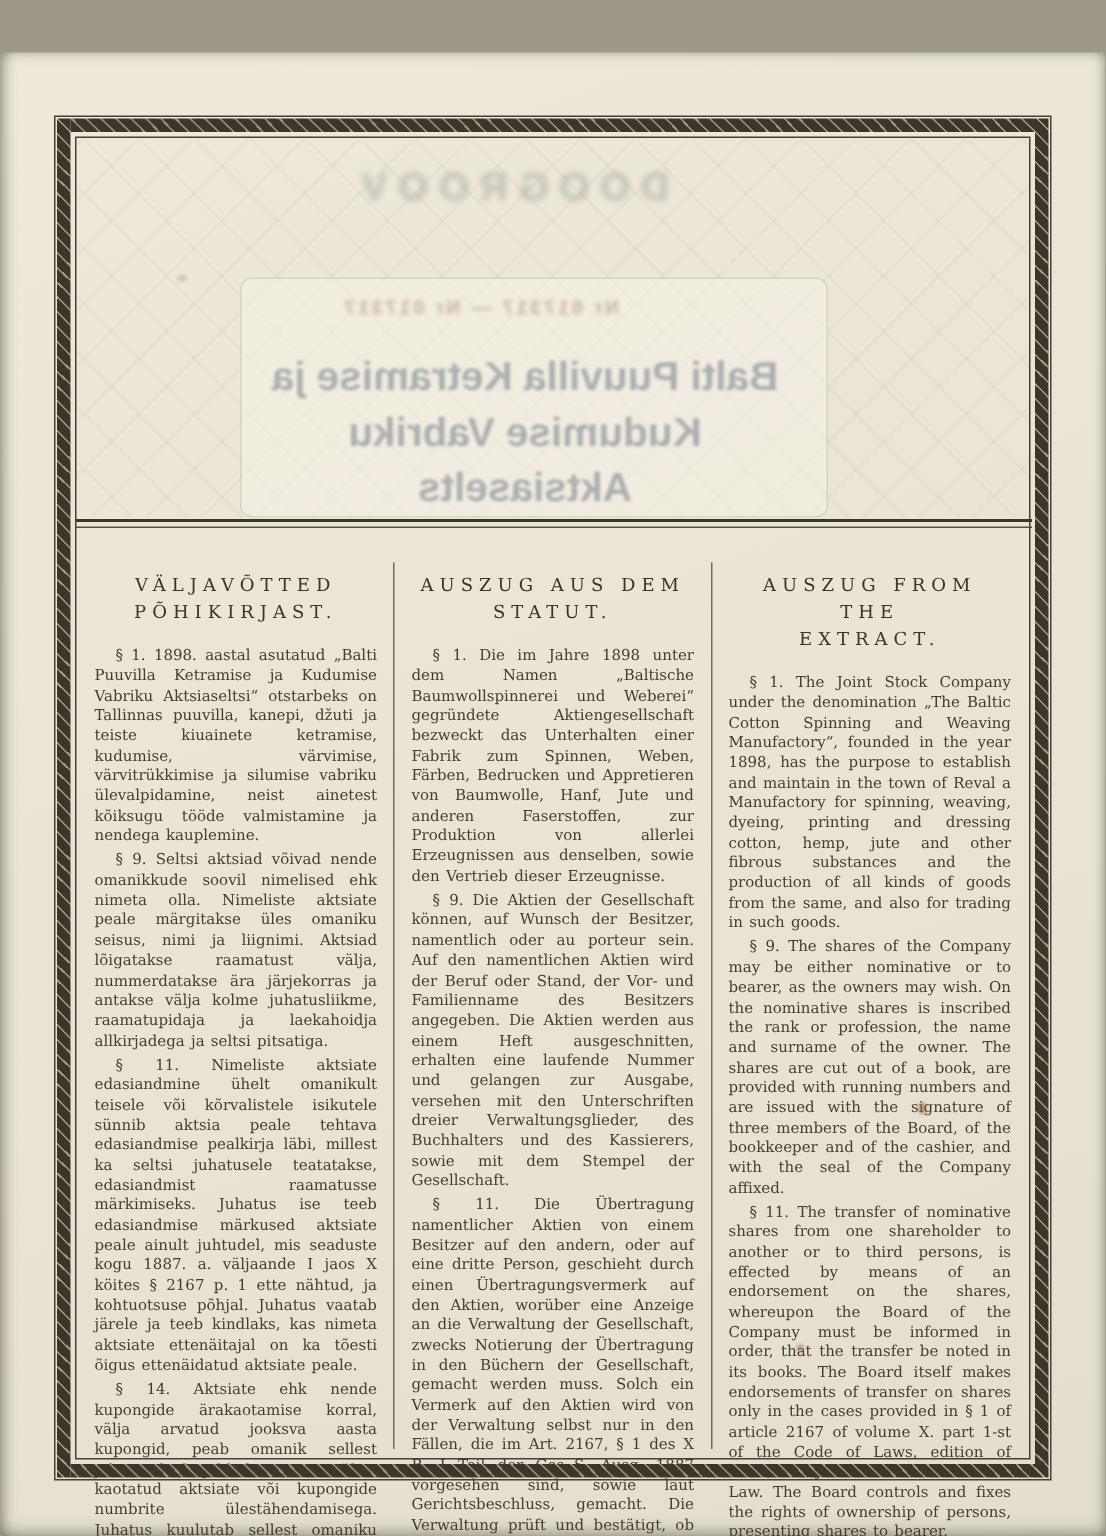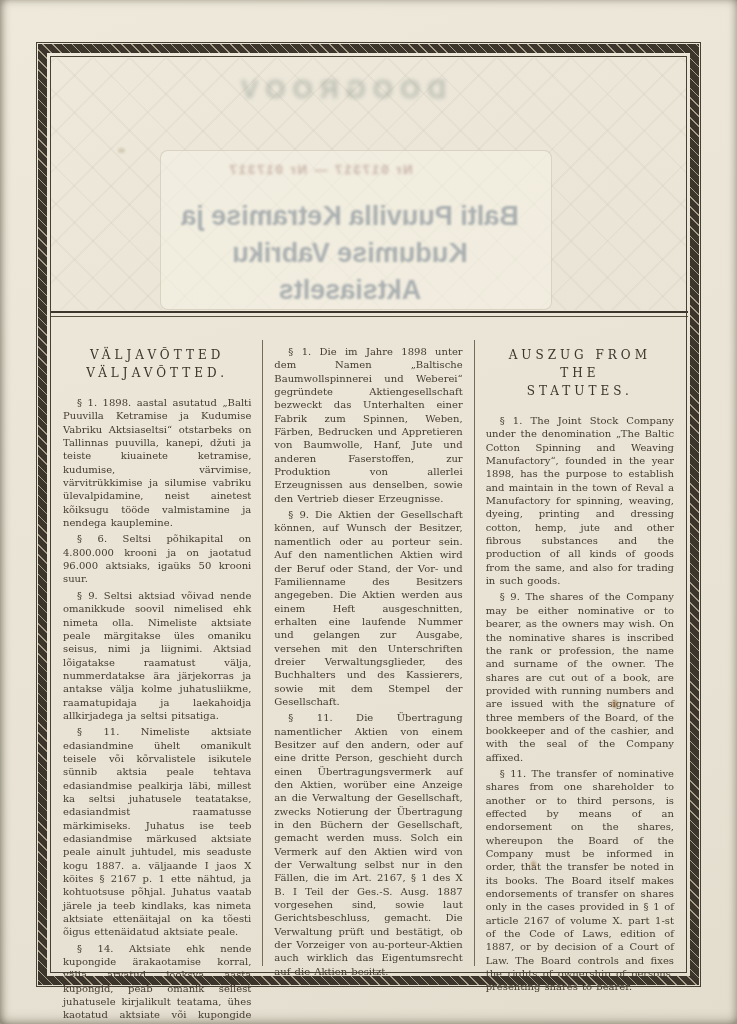--- a/index.html
+++ b/index.html
@@ -11,20 +11,21 @@
   
   .paper{
     position:absolute;inset:0;
     background:linear-gradient(160deg,#eee9db 0%,#eae5d7 35%,#e7e2d3 70%,#e2ddcd 100%);
     border-radius:3px;
     box-shadow:
       inset 7px 0 9px -5px rgba(88,82,66,.55),
       inset -5px 0 8px -4px rgba(88,82,66,.40),
       inset 0 -7px 12px -6px rgba(88,82,66,.55),
       inset 0 5px 8px -4px rgba(130,124,106,.35);
+    margin-top: 35px;
   }
   
   .frame{position:absolute;left:36px;top:42px;right:36px;bottom:37px;border:1px solid #453f34;}
   .frame-band{
     position:absolute;inset:1px;
     border:9px solid;
     border-image:repeating-linear-gradient(45deg,#3b352c 0 3px,#a79d89 3px 4px,#3b352c 4px 7px) 9 repeat;
   }
   .frame-inner{position:absolute;inset:13px;border:1.5px solid #453f34;}
   
@@ -78,43 +79,46 @@
     </div>
   </div>
 
   <div class="double-rule"></div>
 
   <div class="columns">
 
     <div class="col" lang="et">
       <h2 class="col-heading">
         <span>VÄLJAVÕTTED</span>
-        <span>VÄLJAVÕTTED.</span>
+        <span>PÕHIKIRJAST.</span>
       </h2>
       <div>
           <p class="para">§ 1.  1898. aastal asutatud „Balti Puuvilla Ketramise ja Kudumise Vabriku Aktsiaseltsi“ otstarbeks on Tallinnas puuvilla, kanepi, džuti ja teiste kiuainete ketramise, kudumise, värvimise, värvitrükkimise ja silumise vabriku ülevalpidamine, neist ainetest kõiksugu tööde valmistamine ja nendega kauplemine.</p>
-          <p class="para">§ 6.  Seltsi põhikapital on 4.800.000 krooni ja on jaotatud 96.000 aktsiaks, igaüks 50 krooni suur.</p>
           <p class="para">§ 9.  Seltsi aktsiad võivad nende omanikkude soovil nimelised ehk nimeta olla. Nimeliste aktsiate peale märgitakse üles omaniku seisus, nimi ja liignimi. Aktsiad lõigatakse raamatust välja, nummerdatakse ära järjekorras ja antakse välja kolme juhatusliikme, raamatupidaja ja laekahoidja allkirjadega ja seltsi pitsatiga.</p>
           <p class="para">§ 11.  Nimeliste aktsiate edasiandmine ühelt omanikult teisele või kõrvalistele isikutele sünnib aktsia peale tehtava edasiandmise pealkirja läbi, millest ka seltsi juhatusele teatatakse, edasiandmist raamatusse märkimiseks. Juhatus ise teeb edasiandmise märkused aktsiate peale ainult juhtudel, mis seaduste kogu 1887. a. väljaande I jaos X köites § 2167 p. 1 ette nähtud, ja kohtuotsuse põhjal. Juhatus vaatab järele ja teeb kindlaks, kas nimeta aktsiate ettenäitajal on ka tõesti õigus ettenäidatud aktsiate peale.</p>
           <p class="para">§ 14.  Aktsiate ehk nende kupongide ärakaotamise korral, välja arvatud jooksva aasta kupongid, peab omanik sellest juhatusele kirjalikult teatama, ühes kaotatud aktsiate või kupongide numbrite ülestähendamisega. Juhatus kuulutab sellest omaniku kulul ajalehtedes. Kui kuue kuu jooksul, kuulutamise päevast arvates, kaotatud aktsiate või kupongide kohta mingisuguseid teateid ei tule, siis antakse nende vastu uued välja, endiste numbrite all ja märkusega, et nad ärakaotatute asemele välja antud. Nimeta aktsiate uute kupongilehtede väljaande aja kättejõudmisel antakse niisugused nimeta aktsiate omanikule välja.</p>
         </div>
     </div>
 
     <div class="col" lang="de">
+      <h2 class="col-heading">
+        <span>AUSZUG AUS DEM</span>
+        <span>STATUT.</span>
+      </h2>
       <div>
           <p class="para">§ 1.  Die im Jahre 1898 unter dem Namen „Baltische Baumwollspinnerei und Weberei“ gegründete Aktiengesellschaft bezweckt das Unterhalten einer Fabrik zum Spinnen, Weben, Färben, Bedrucken und Appretieren von Baumwolle, Hanf, Jute und anderen Faserstoffen, zur Produktion von allerlei Erzeugnissen aus denselben, sowie den Vertrieb dieser Erzeugnisse.</p>
           <p class="para">§ 9.  Die Aktien der Gesellschaft können, auf Wunsch der Besitzer, namentlich oder au porteur sein. Auf den namentlichen Aktien wird der Beruf oder Stand, der Vor- und Familienname des Besitzers angegeben. Die Aktien werden aus einem Heft ausgeschnitten, erhalten eine laufende Nummer und gelangen zur Ausgabe, versehen mit den Unterschriften dreier Verwaltungsglieder, des Buchhalters und des Kassierers, sowie mit dem Stempel der Gesellschaft.</p>
           <p class="para">§ 11.  Die Übertragung namentlicher Aktien von einem Besitzer auf den andern, oder auf eine dritte Person, geschieht durch einen Übertragungsvermerk auf den Aktien, worüber eine Anzeige an die Verwaltung der Gesellschaft, zwecks Notierung der Übertragung in den Büchern der Gesellschaft, gemacht werden muss. Solch ein Vermerk auf den Aktien wird von der Verwaltung selbst nur in den Fällen, die im Art. 2167, § 1 des X B. I Teil der Ges.-S. Ausg. 1887 vorgesehen sind, sowie laut Gerichtsbeschluss, gemacht. Die Verwaltung prüft und bestätigt, ob der Vorzeiger von au-porteur-Aktien auch wirklich das Eigentumsrecht auf die Aktien besitzt.</p>
         </div>
     </div>
 
     <div class="col" lang="en">
       <h2 class="col-heading">
         <span>AUSZUG FROM THE</span>
-        <span>STATUTES.</span>
+        <span>EXTRACT.</span>
       </h2>
       <div>
           <p class="para">§ 1.  The Joint Stock Company under the denomination „The Baltic Cotton Spinning and Weaving Manufactory“, founded in the year 1898, has the purpose to establish and maintain in the town of Reval a Manufactory for spinning, weaving, dyeing, printing and dressing cotton, hemp, jute and other fibrous substances and the production of all kinds of goods from the same, and also for trading in such goods.</p>
           <p class="para">§ 9.  The shares of the Company may be either nominative or to bearer, as the owners may wish. On the nominative shares is inscribed the rank or profession, the name and surname of the owner. The shares are cut out of a book, are provided with running numbers and are issued with the signature of three members of the Board, of the bookkeeper and of the cashier, and with the seal of the Company affixed.</p>
           <p class="para">§ 11.  The transfer of nominative shares from one shareholder to another or to third persons, is effected by means of an endorsement on the shares, whereupon the Board of the Company must be informed in order, that the transfer be noted in its books. The Board itself makes endorsements of transfer on shares only in the cases provided in § 1 of article 2167 of volume X. part 1-st of the Code of Laws, edition of 1887, or by decision of a Court of Law. The Board controls and fixes the rights of ownership of persons, presenting shares to bearer.</p>
         </div>
     </div>
 
   </div>
 

